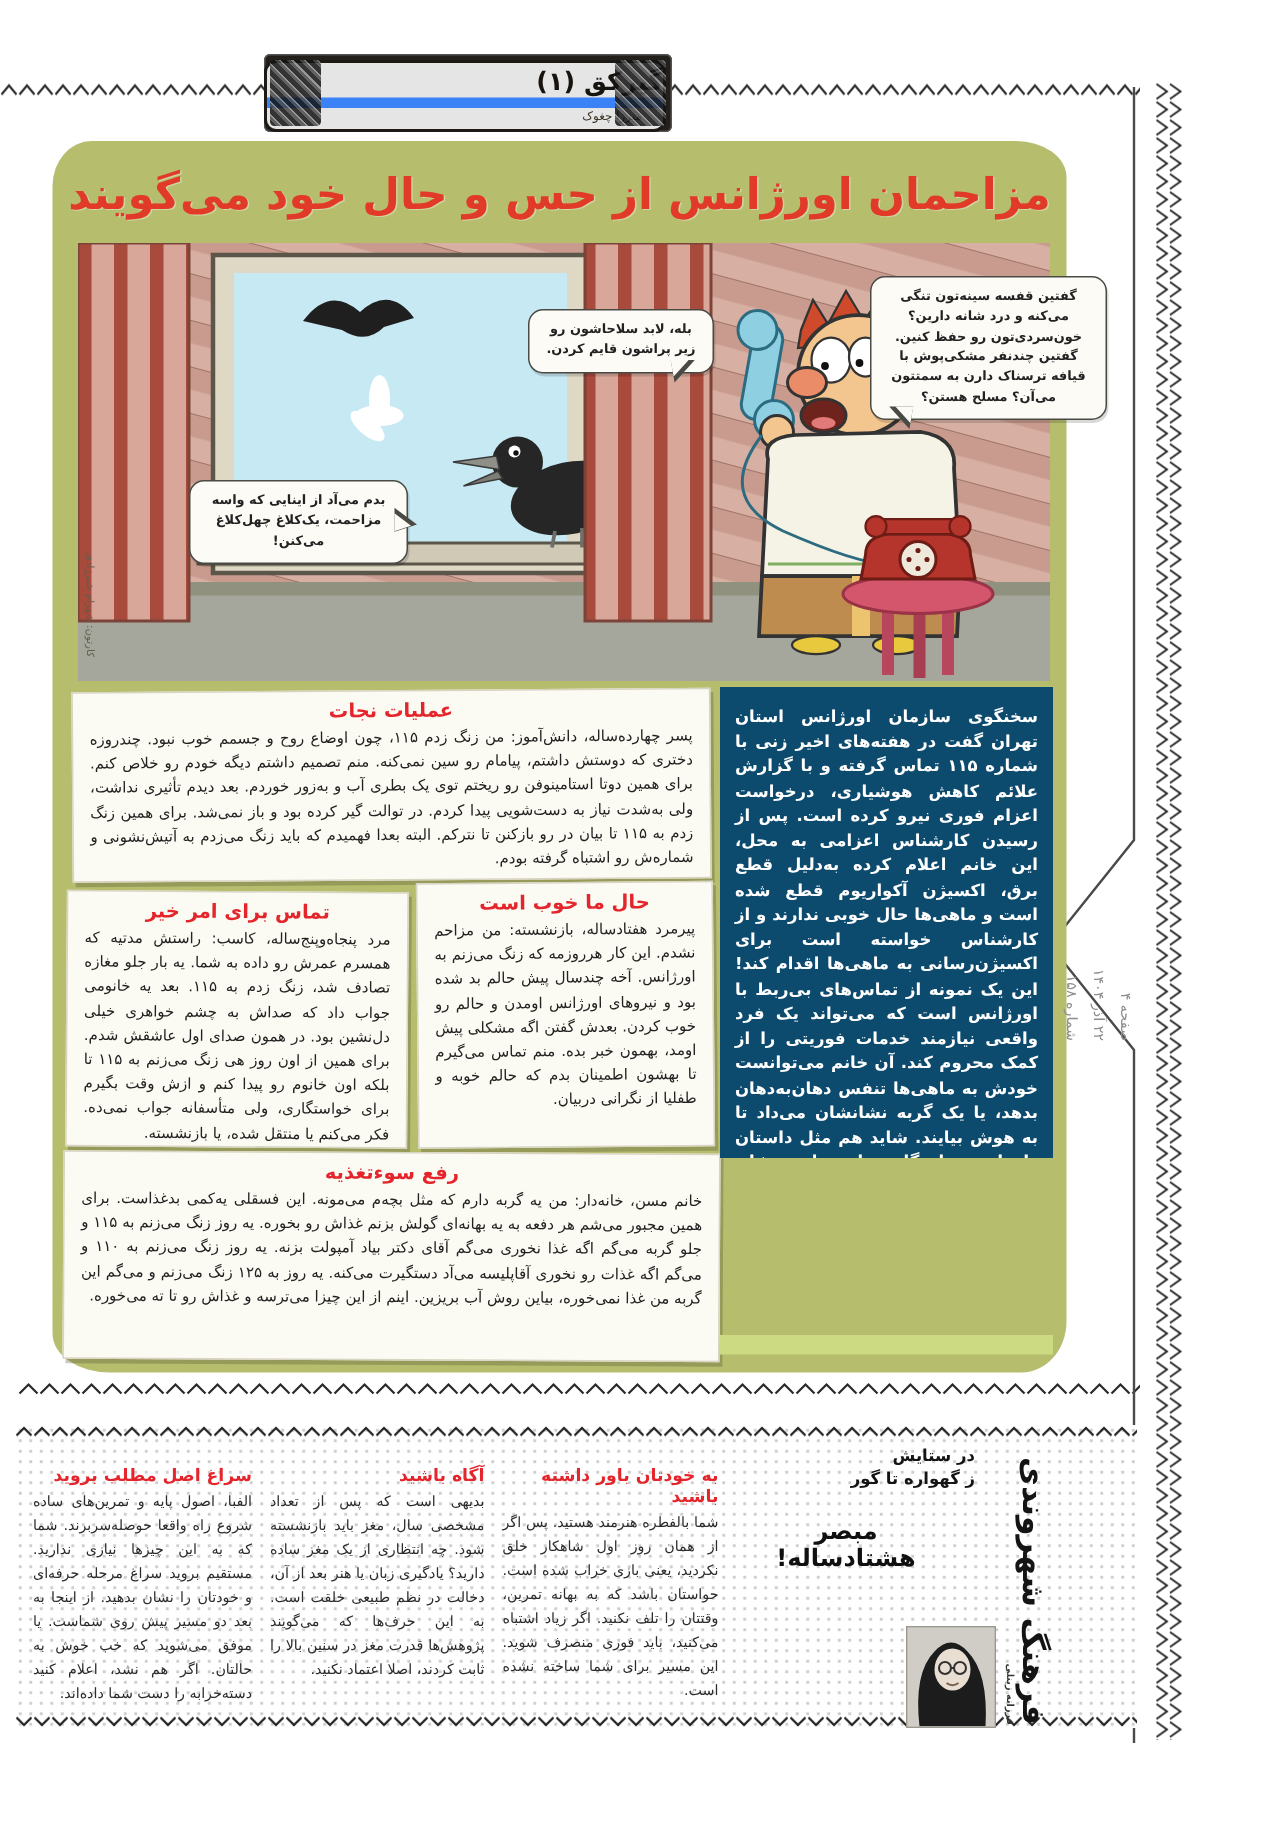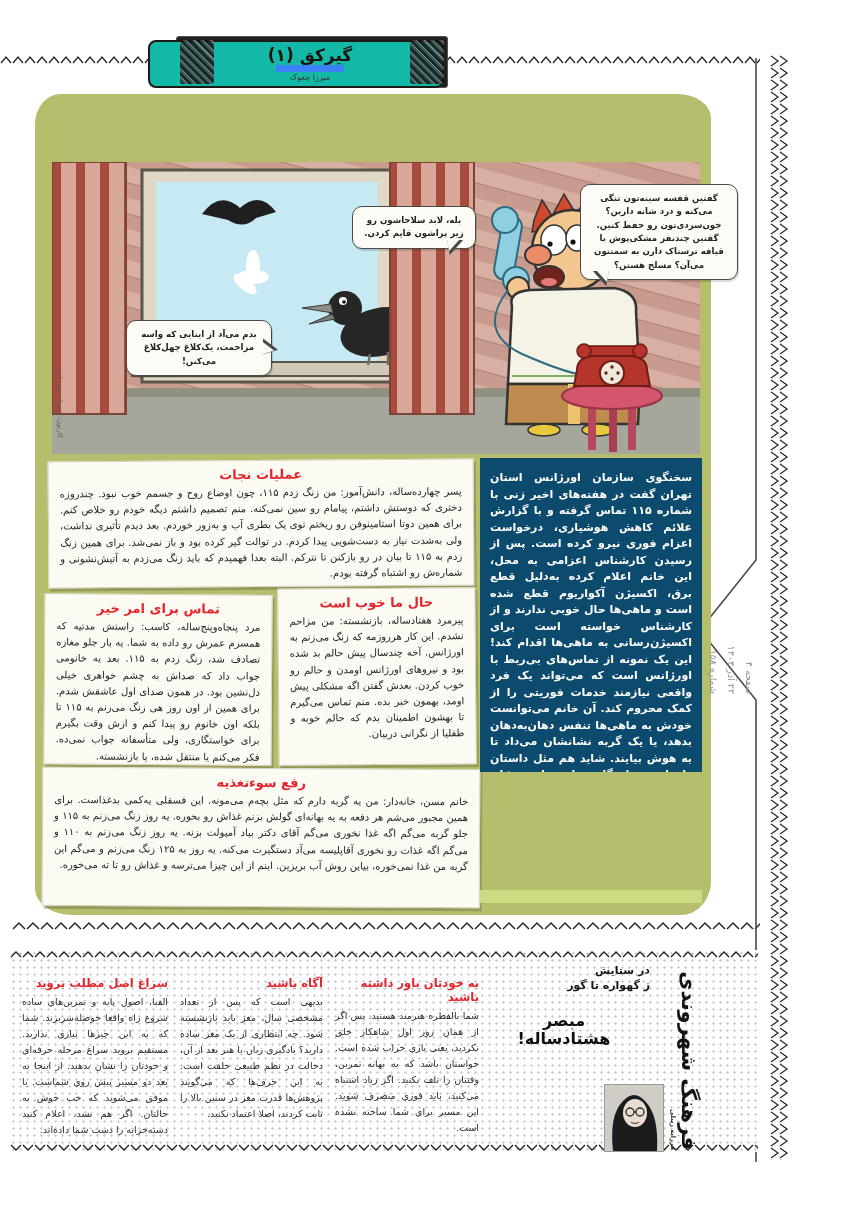--- a/index.html
+++ b/index.html
@@ -3,22 +3,22 @@
 <meta charset="utf-8">
 <style>
   html,body{margin:0;padding:0;background:#fff;}
   body{font-family:"DejaVu Sans",sans-serif;direction:rtl;}
   #page{position:relative;width:858px;height:1220px;background:#fff;overflow:hidden;}
   .abs{position:absolute;}
 
   
   .masthead{left:176px;top:36px;width:272px;height:52px;background:#23201c;border-radius:4px;
     padding:4px;box-sizing:border-box;box-shadow:0 0 0 1px #555 inset;z-index:6;}
-  .masthead-inner{width:100%;height:100%;background:#14b8a6;border:2px solid #1d1a15;border-radius:8px;
-    display:flex;flex-direction:column;align-items:center;justify-content:center;gap:1px;padding-left:28px;}
+  .masthead-inner{width:100%;height:100%;background:#e5e5e5;border:2px solid #1d1a15;border-radius:8px;
+    display:flex;flex-direction:column;justify-content:center;gap:1px;}
   .masthead-title{font-size:17px;font-weight:800;color:#17140f;line-height:1;}
   .masthead-sub{font-size:8px;font-weight:400;color:#3a3222;border-top:7px solid #3b82f6;padding:1px 14px 0;}
   .ornament{position:absolute;top:4px;bottom:4px;width:34px;background:
     repeating-linear-gradient(45deg,#141414 0 3px,#4a4a4a 3px 5px,#8a8a8a 5px 6px);opacity:.85;border-radius:3px;}
   .ornament.left{left:4px;} .ornament.right{right:4px;}
 
   
   .blob{left:35px;top:94px;width:676px;height:821px;background:#b6bd6d;
     border-radius:26px 34px 30px 38px / 30px 24px 34px 26px;z-index:1;}
   .main-title{left:35px;top:112px;width:676px;text-align:center;color:#e23a28;
@@ -99,20 +99,21 @@
   <div class="abs masthead">
     <span class="ornament left"></span>
     <span class="ornament right"></span>
     <div class="masthead-inner">
       <div class="masthead-title">گیرکق (۱)</div>
       <div class="masthead-sub">میرزا چغوک</div>
     </div>
   </div>
 
   <div class="abs blob"></div>
+  <div class="abs main-title">مزاحمان اورژانس از حس و حال خود می‌گویند</div>
 
   <svg class="abs cartoon" viewBox="0 0 648 292">
     <defs>
       <pattern id="wallp" width="30" height="30" patternUnits="userSpaceOnUse" patternTransform="rotate(105)">
         <rect width="30" height="30" fill="#d7b0a3"></rect>
           <rect width="15" height="30" fill="#c89b8e"></rect>
         <line x1="0" y1="0" x2="0" y2="30" stroke="#9a6f63" stroke-width="1.2"></line>
       </pattern>
       <pattern id="curt" width="24" height="24" patternUnits="userSpaceOnUse">
         <rect width="24" height="24" fill="#d8a79a"></rect>

